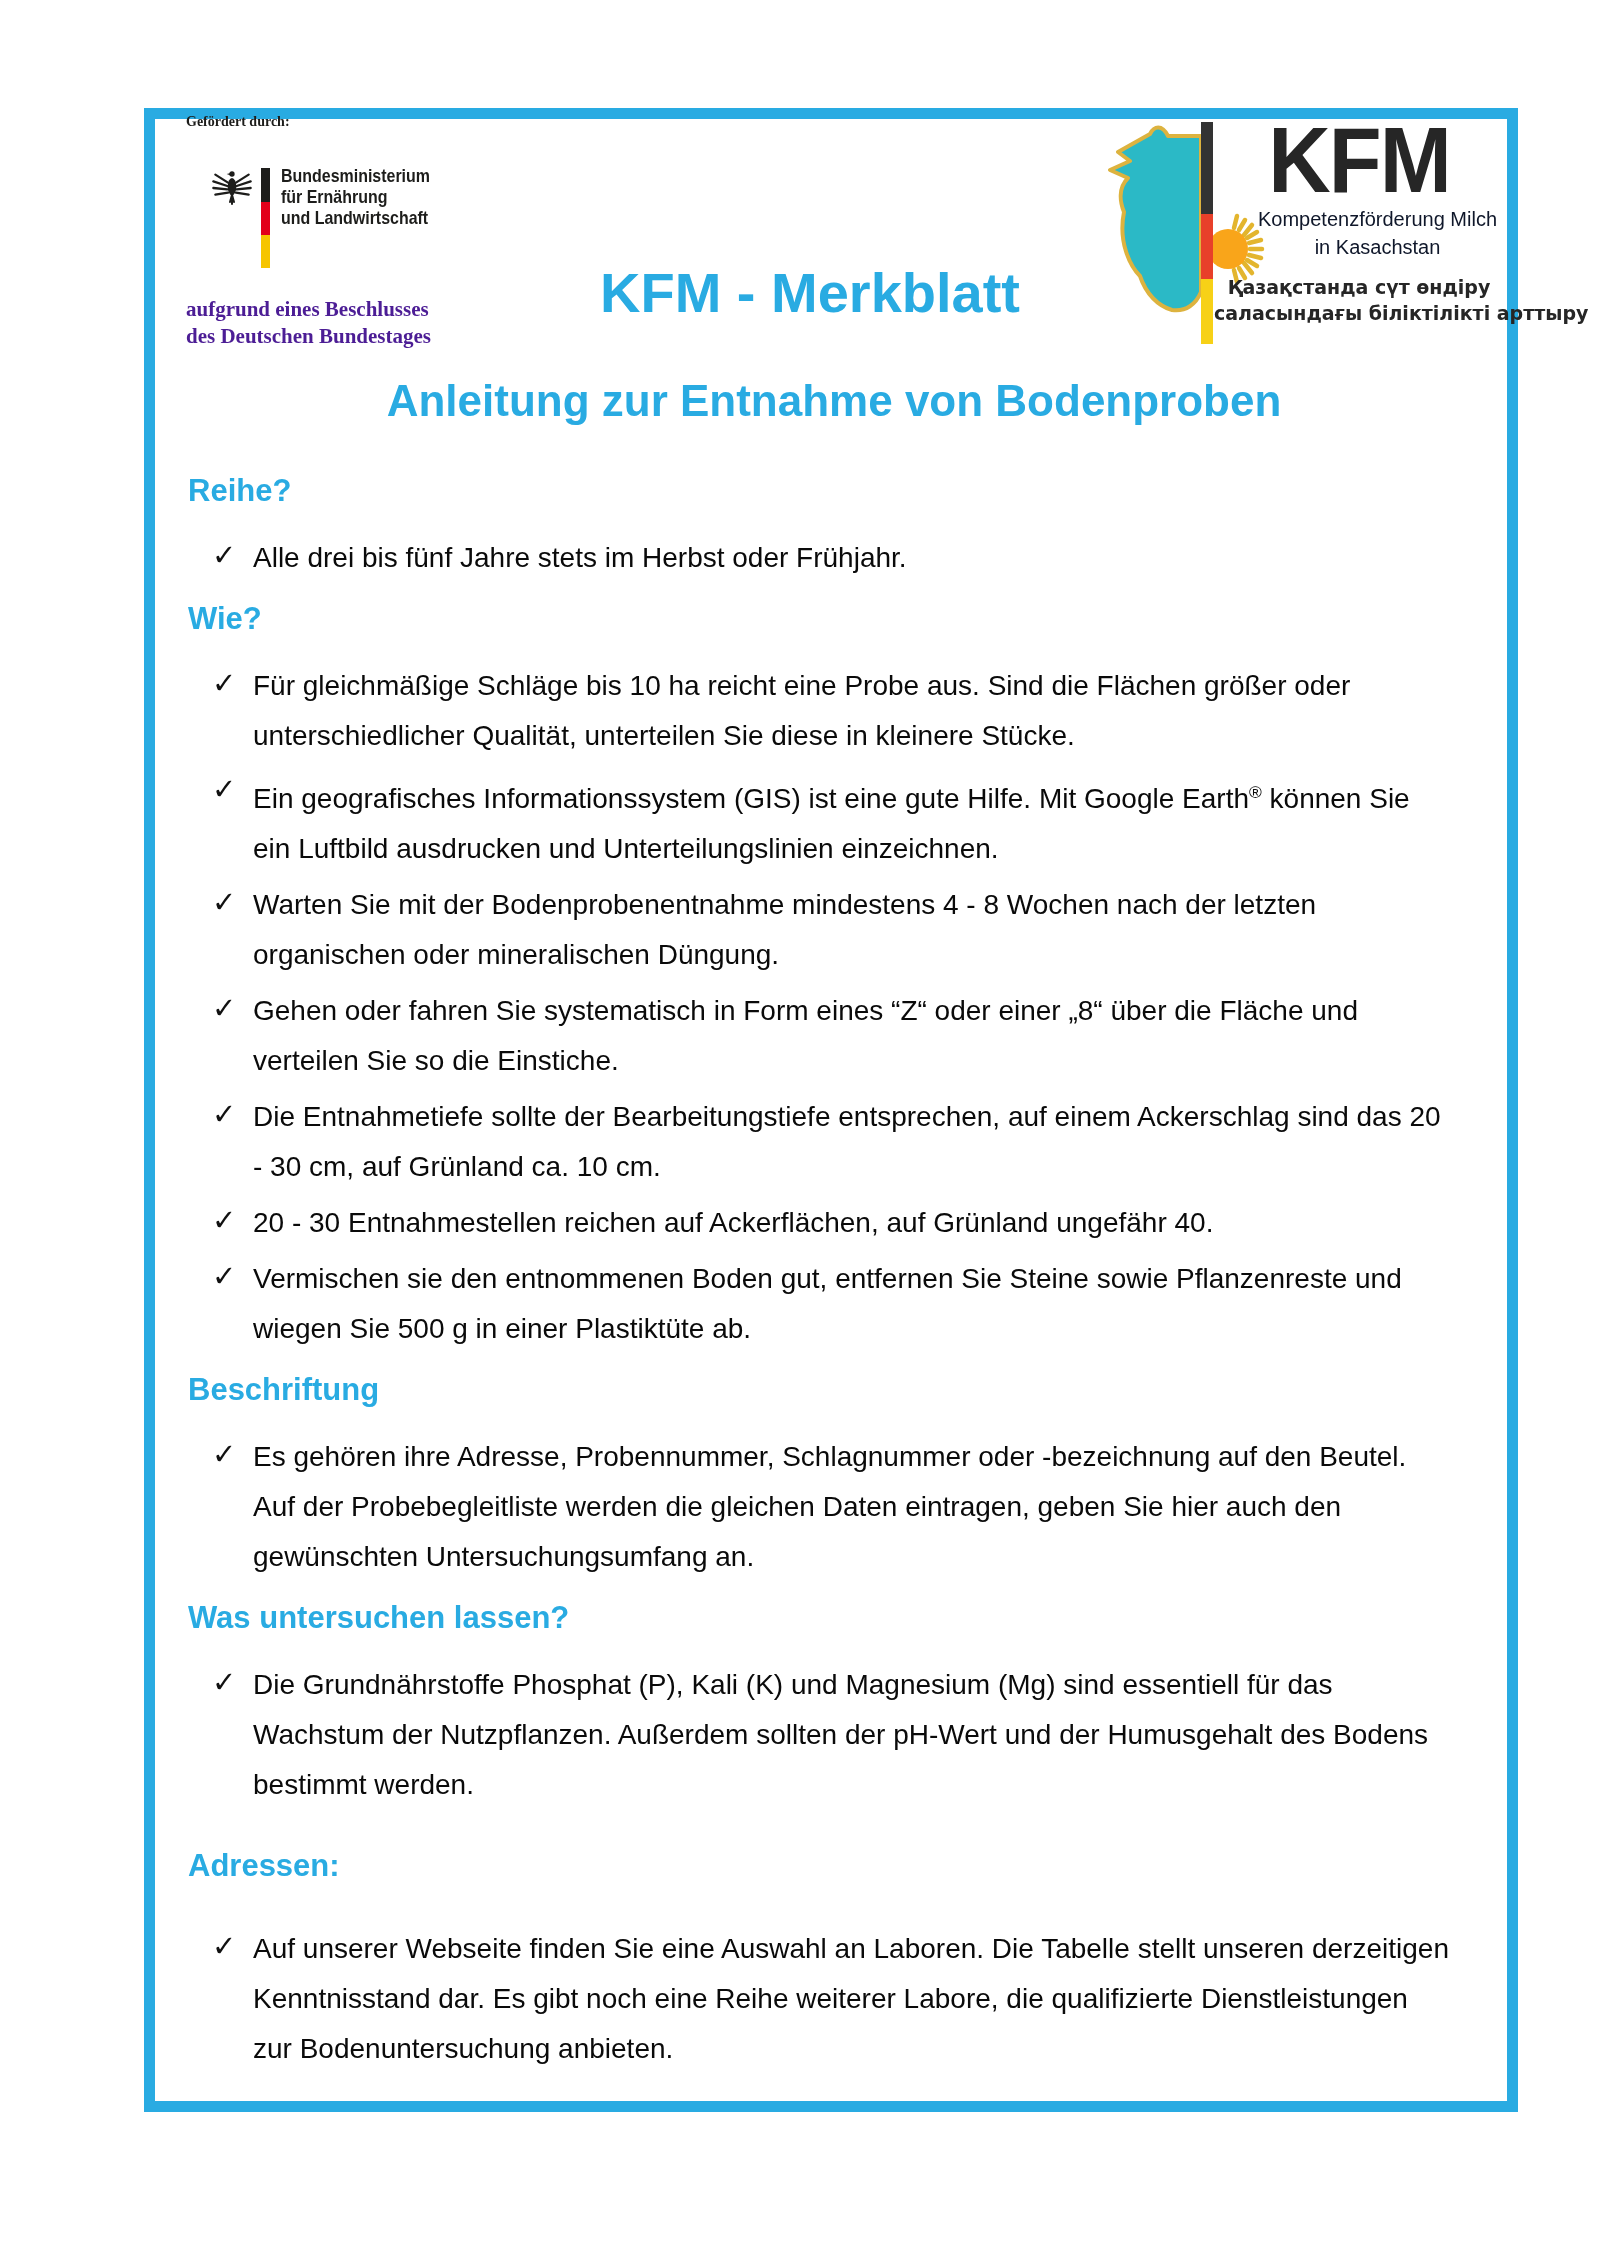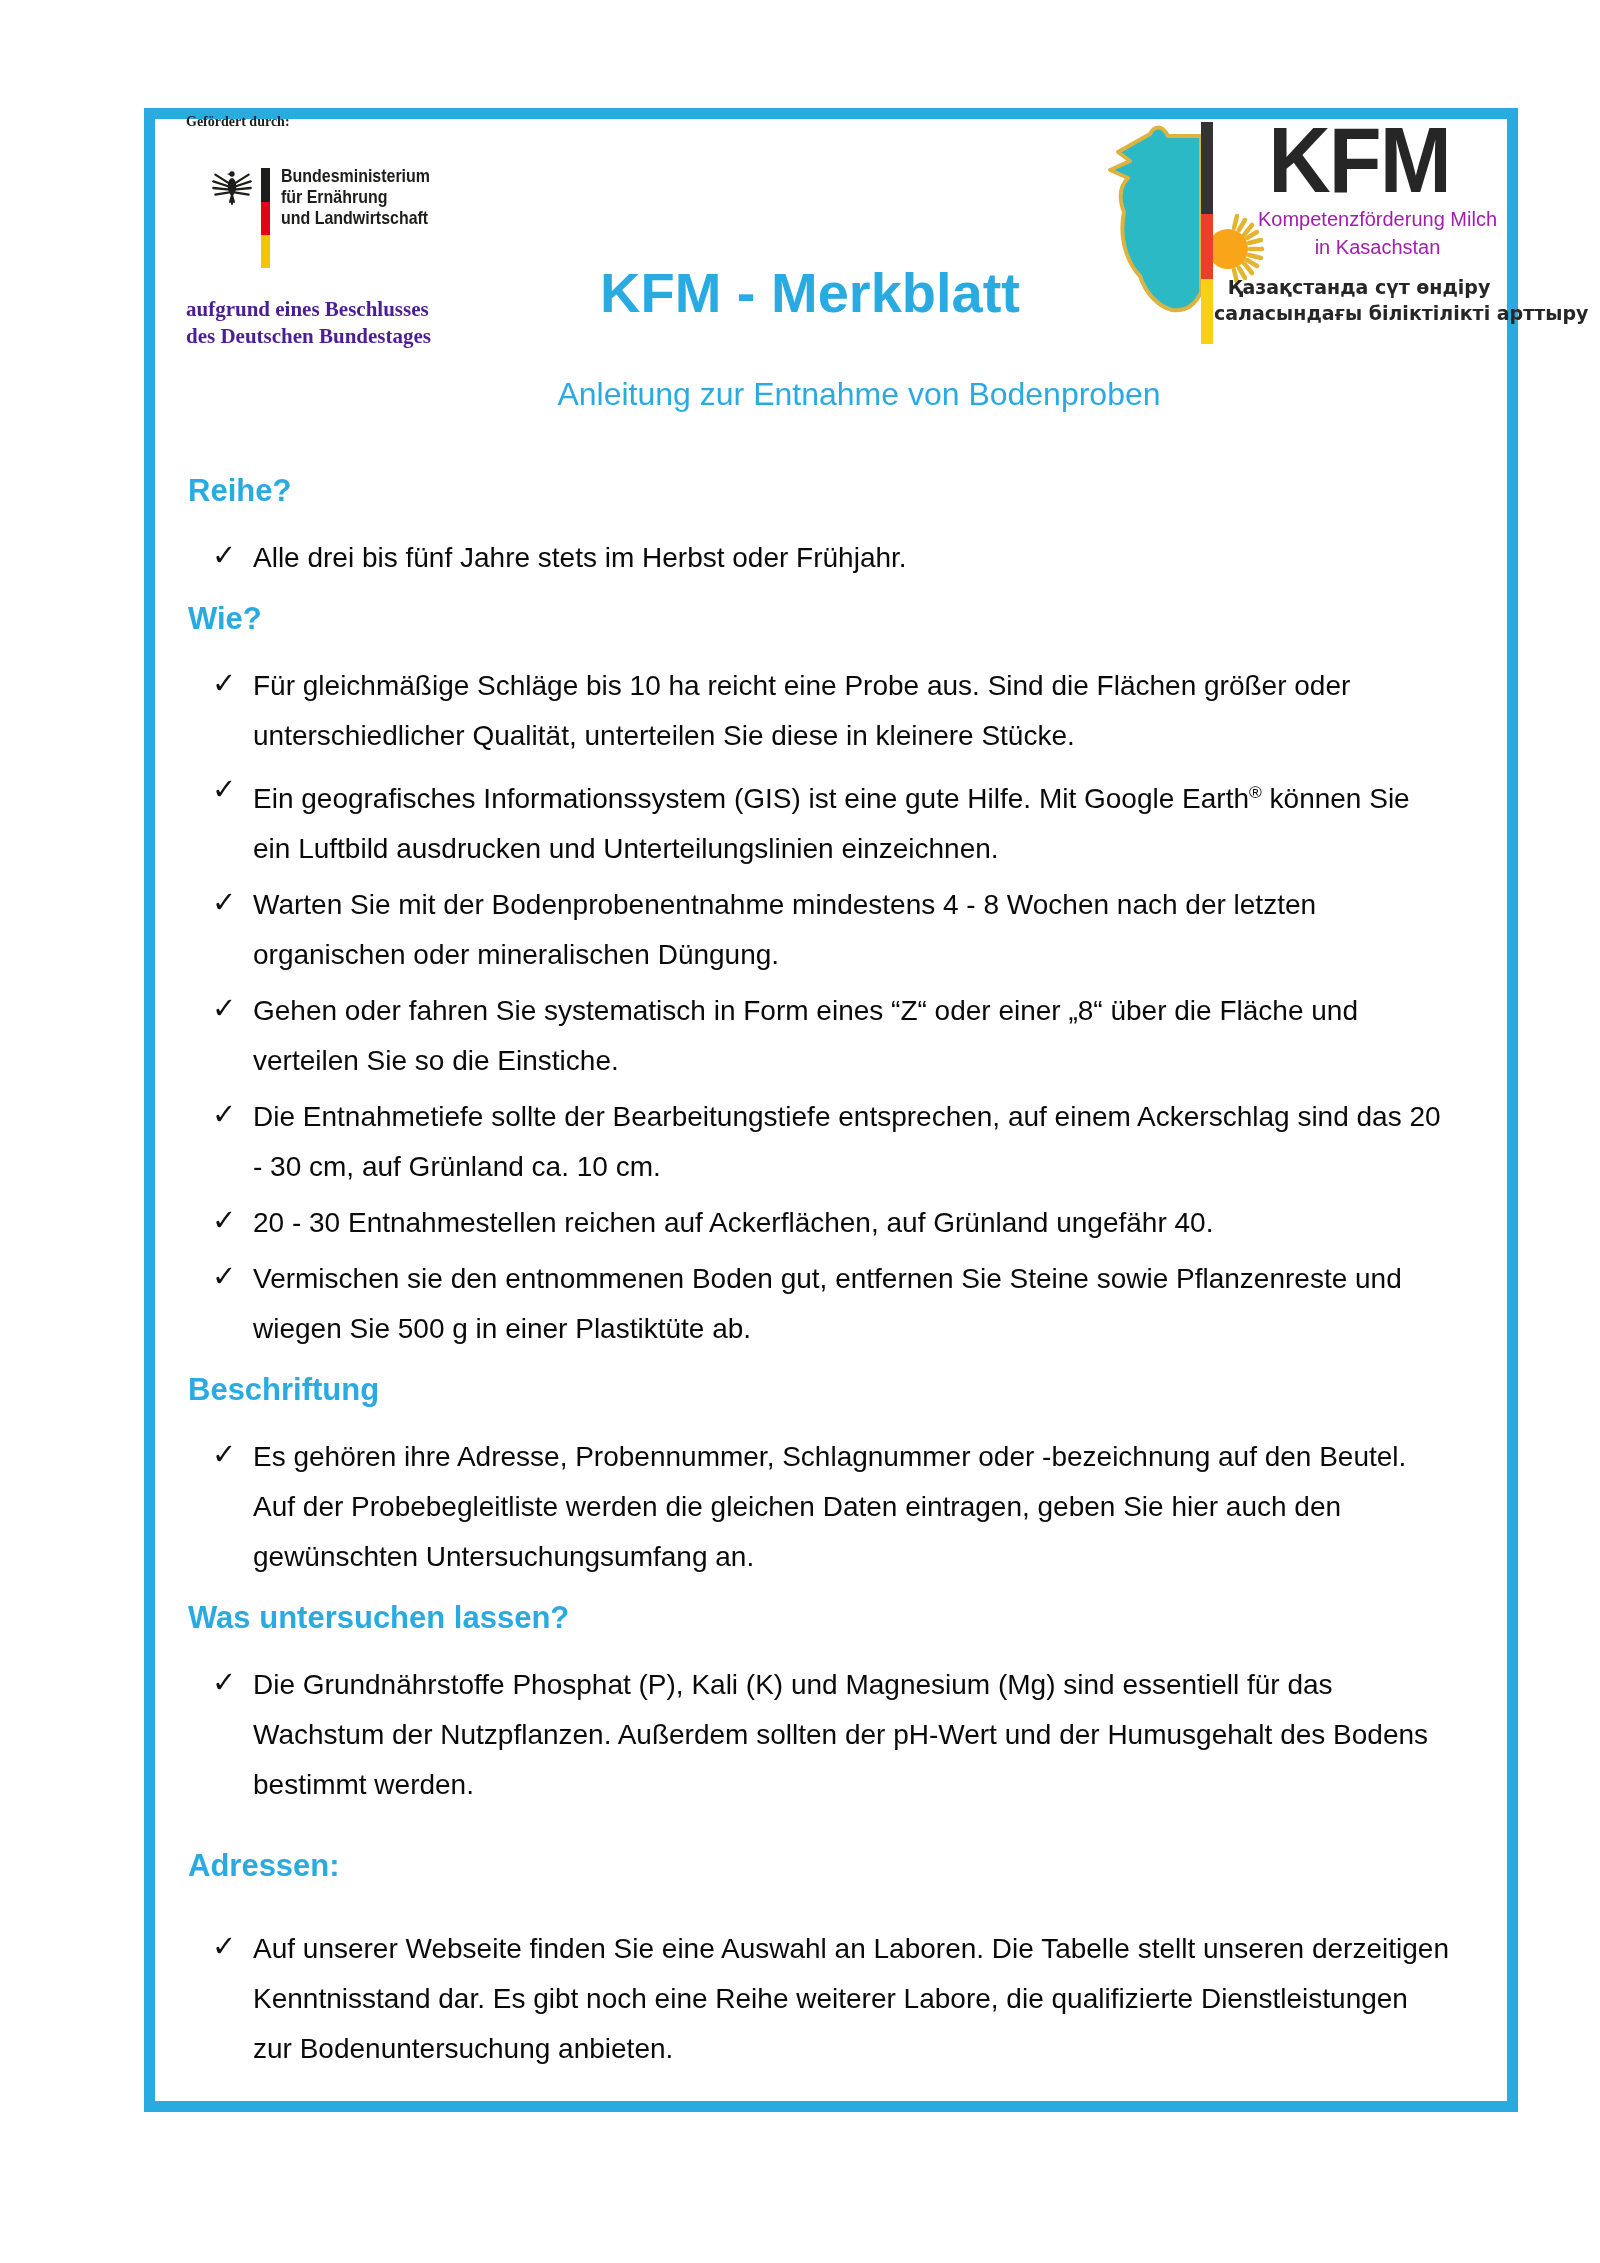--- a/index.html
+++ b/index.html
@@ -46,31 +46,31 @@
 
   
   .kfm-logo { left:1098px; top:112px; width:402px; height:248px; }
   .kfm-logo svg.mark { position:absolute; left:4px; top:2px; }
   .kfm-text { position:absolute; left:116px; top:4px; width:290px; text-align:center; }
   .kfm-acronym {
     font-size:92px; line-height:88px; font-weight:bold; color:#262626;
     letter-spacing:-2px; transform:scaleX(.94); transform-origin:center top;
     white-space:nowrap;
   }
-  .kfm-name { font-size:20px; line-height:25px; color:#a21caf; margin-top:3px; white-space:nowrap;padding-left:37px; }
+  .kfm-name { font-size:20px; line-height:25px; color:#0f172a; margin-top:3px; white-space:nowrap;padding-left:37px; }
   .kfm-kazakh {
     font-family:"DejaVu Sans", sans-serif;
     font-size:19px; line-height:26px; color:#262626; margin-top:12px;
     font-weight:600; white-space:nowrap;
   }
 
   
   .subtitle {
-    left:219px; top:376px; width:1280px; text-align:center;
-    font-size:32px; font-weight:normal; color:#29ABE2; white-space:nowrap;
+    left:194px; top:376px; width:1280px; text-align:center;
+    font-size:44px; font-weight:bold; color:#29ABE2; white-space:nowrap;
   }
 
   
   .content { left:188px; top:472px; width:1268px; }
   .sec {
     margin:14px 0 20px 0; font-size:31px; line-height:38px;
     font-weight:bold; color:#29ABE2;
   }
   .content .sec:first-child { margin-top:0; }
   .sec.extra { margin:34px 0 36px 0; }

